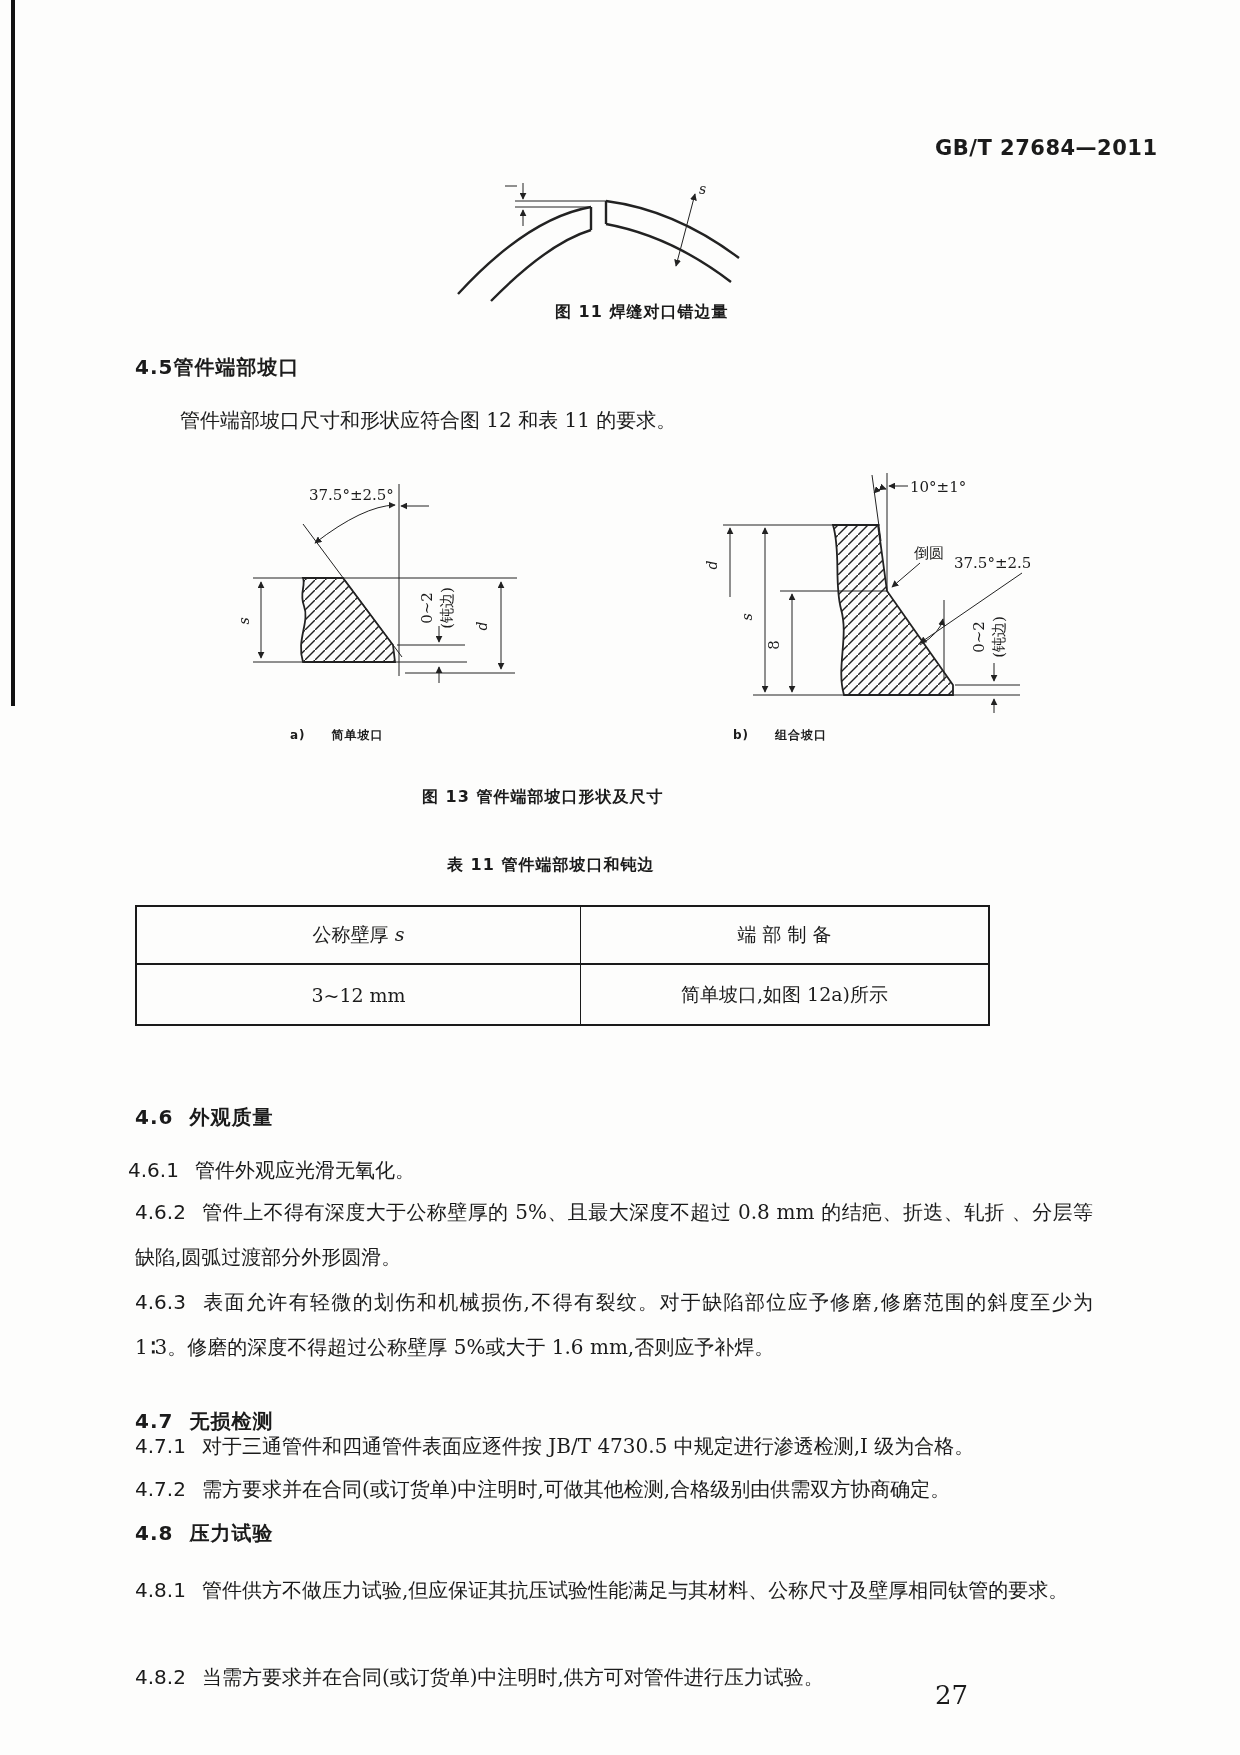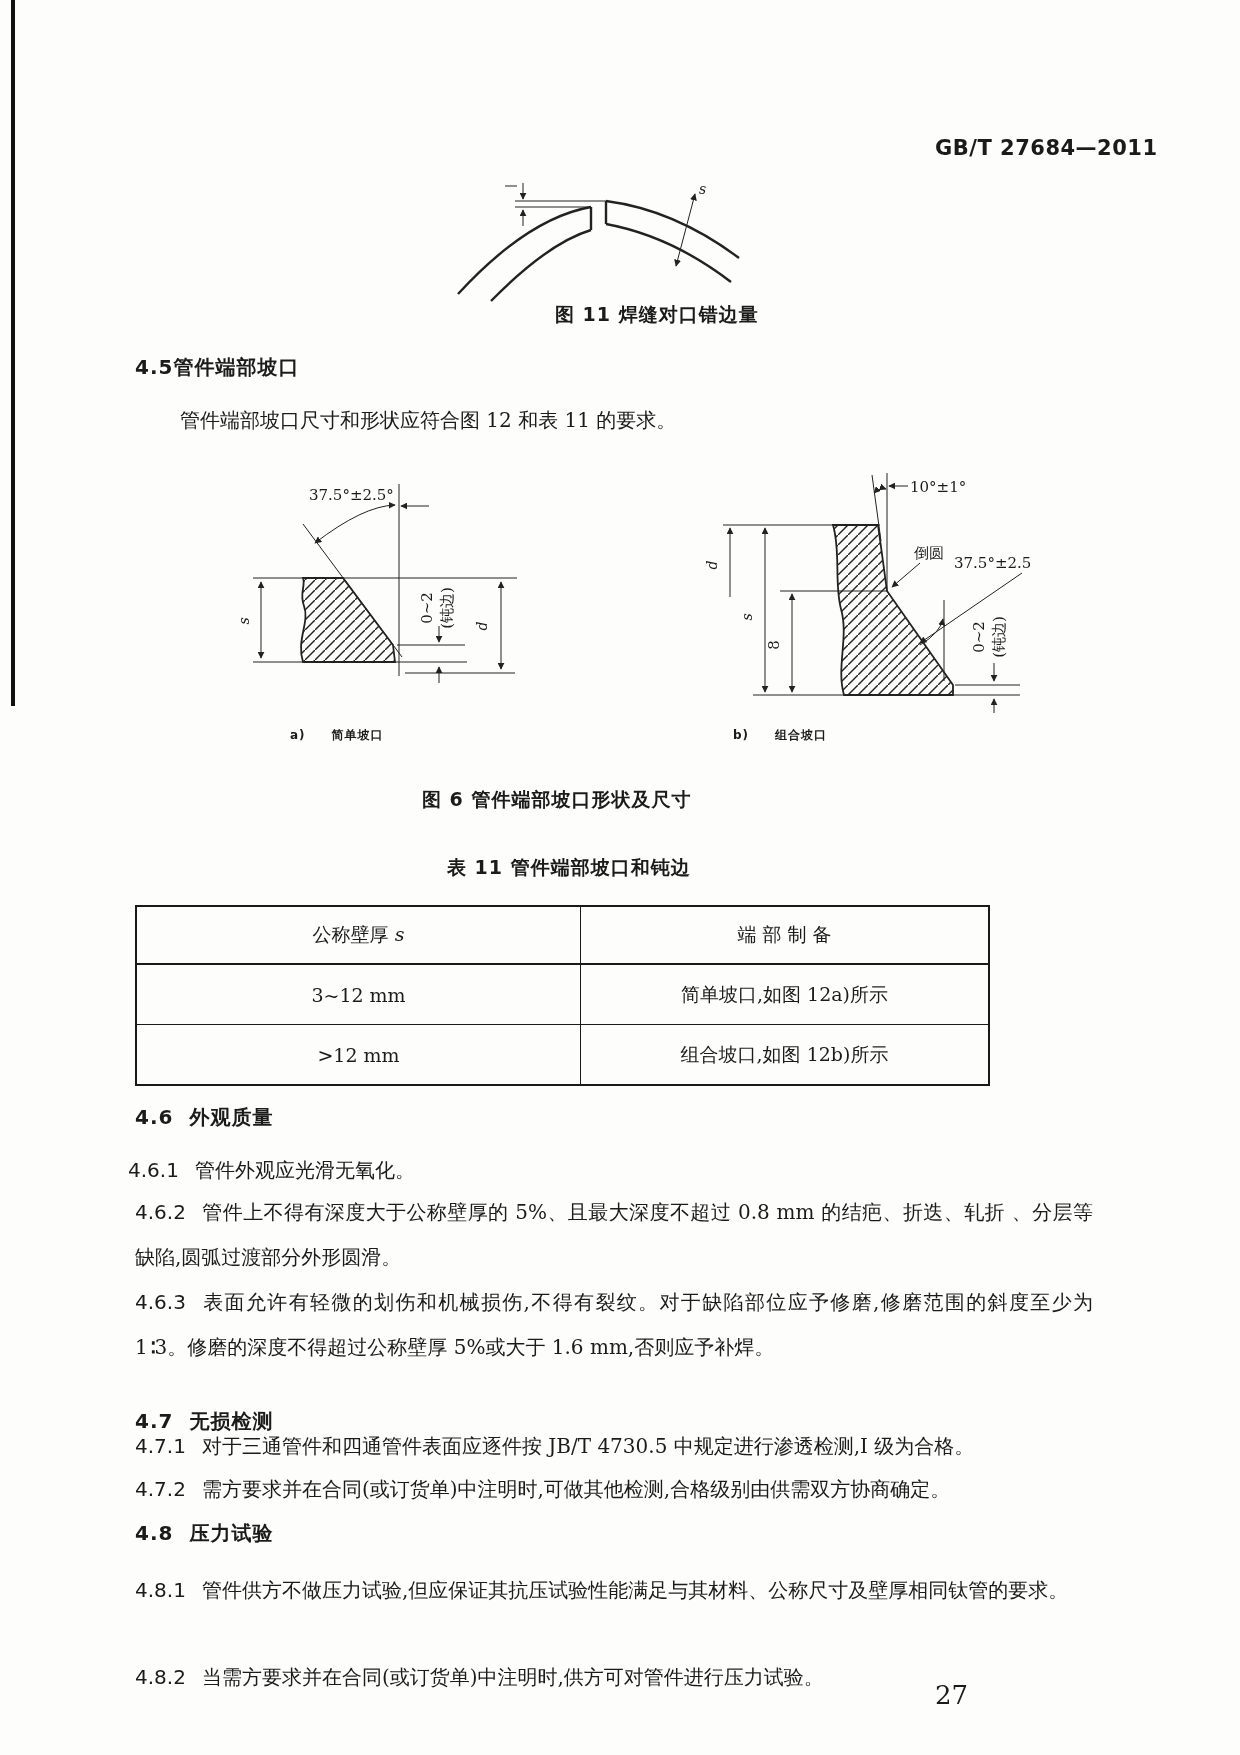--- a/index.html
+++ b/index.html
@@ -6,21 +6,21 @@
   body{
     width:1240px;height:1755px;position:relative;
     background:#fdfdfc;color:#1b1b1b;
     font-family:"DejaVu Serif","Liberation Serif",serif;
     overflow:hidden;
   }
   .abs{position:absolute;}
   .sans{font-family:"DejaVu Sans","Liberation Sans",sans-serif;}
   .bold{font-weight:700;}
   .doc-number{font-size:21px;letter-spacing:.5px;}
-  .fig-caption{font-size:19px;letter-spacing:1px;}
+  .fig-caption{font-size:16px;letter-spacing:1px;}
   .sub-caption{font-size:12px;letter-spacing:1px;}
   .heading{font-size:20px;letter-spacing:1px;}
   .para{font-size:20px;line-height:45px;}
   .para .num{font-family:"DejaVu Sans","Liberation Sans",sans-serif;margin-right:16px;}
   .just{text-align:justify;}
   .scan-line{background:#111;}
   
   table.t11{border-collapse:collapse;width:855px;table-layout:fixed;}
   table.t11 th,table.t11 td{
     border:1.6px solid #1a1a1a;text-align:center;vertical-align:middle;
@@ -145,43 +145,39 @@
   <text class="lbl" text-anchor="middle" transform="rotate(-90 376,212)" x="376" y="212" font-size="13">(钝边)</text>
 </svg>
 
 <div class="abs sans bold sub-caption" style="left:290px;top:727px;">
   <span>a)</span><span style="margin-left:26px;">简单坡口</span>
 </div>
 <div class="abs sans bold sub-caption" style="left:733px;top:727px;">
   <span>b)</span><span style="margin-left:26px;">组合坡口</span>
 </div>
 
-<div class="abs sans bold fig-caption" style="left:422px;top:787px;">图 6  管件端部坡口形状及尺寸</div>
+<div class="abs sans bold fig-caption" style="left:422px;top:787px;">图 13  管件端部坡口形状及尺寸</div>
 
 <div class="abs sans bold fig-caption" style="left:447px;top:855px;">表 11  管件端部坡口和钝边</div>
 
 <table class="t11 abs" style="left:135px;top:905px;">
   <thead>
     <tr>
       <th style="width:51%;">
         <span>公称壁厚</span>
         <span class="var">s</span>
       </th>
       <th>端 部 制 备</th>
     </tr>
   </thead>
   <tbody>
     <tr>
       <td>3~12 mm</td>
       <td>简单坡口,如图 12a)所示</td>
     </tr>
-    <tr>
-      <td>&gt;12 mm</td>
-      <td>组合坡口,如图 12b)所示</td>
-    </tr>
   </tbody>
 </table>
 
 <div class="abs sans bold heading" style="left:135px;top:1104px;">
   <span>4.6</span><span style="margin-left:16px;">外观质量</span>
 </div>
 <div class="abs para" style="left:128px;top:1148px;width:958px;">
   <span class="num">4.6.1</span><span>管件外观应光滑无氧化。</span>
 </div>
 <div class="abs para just" style="left:135px;top:1190px;width:958px;">

